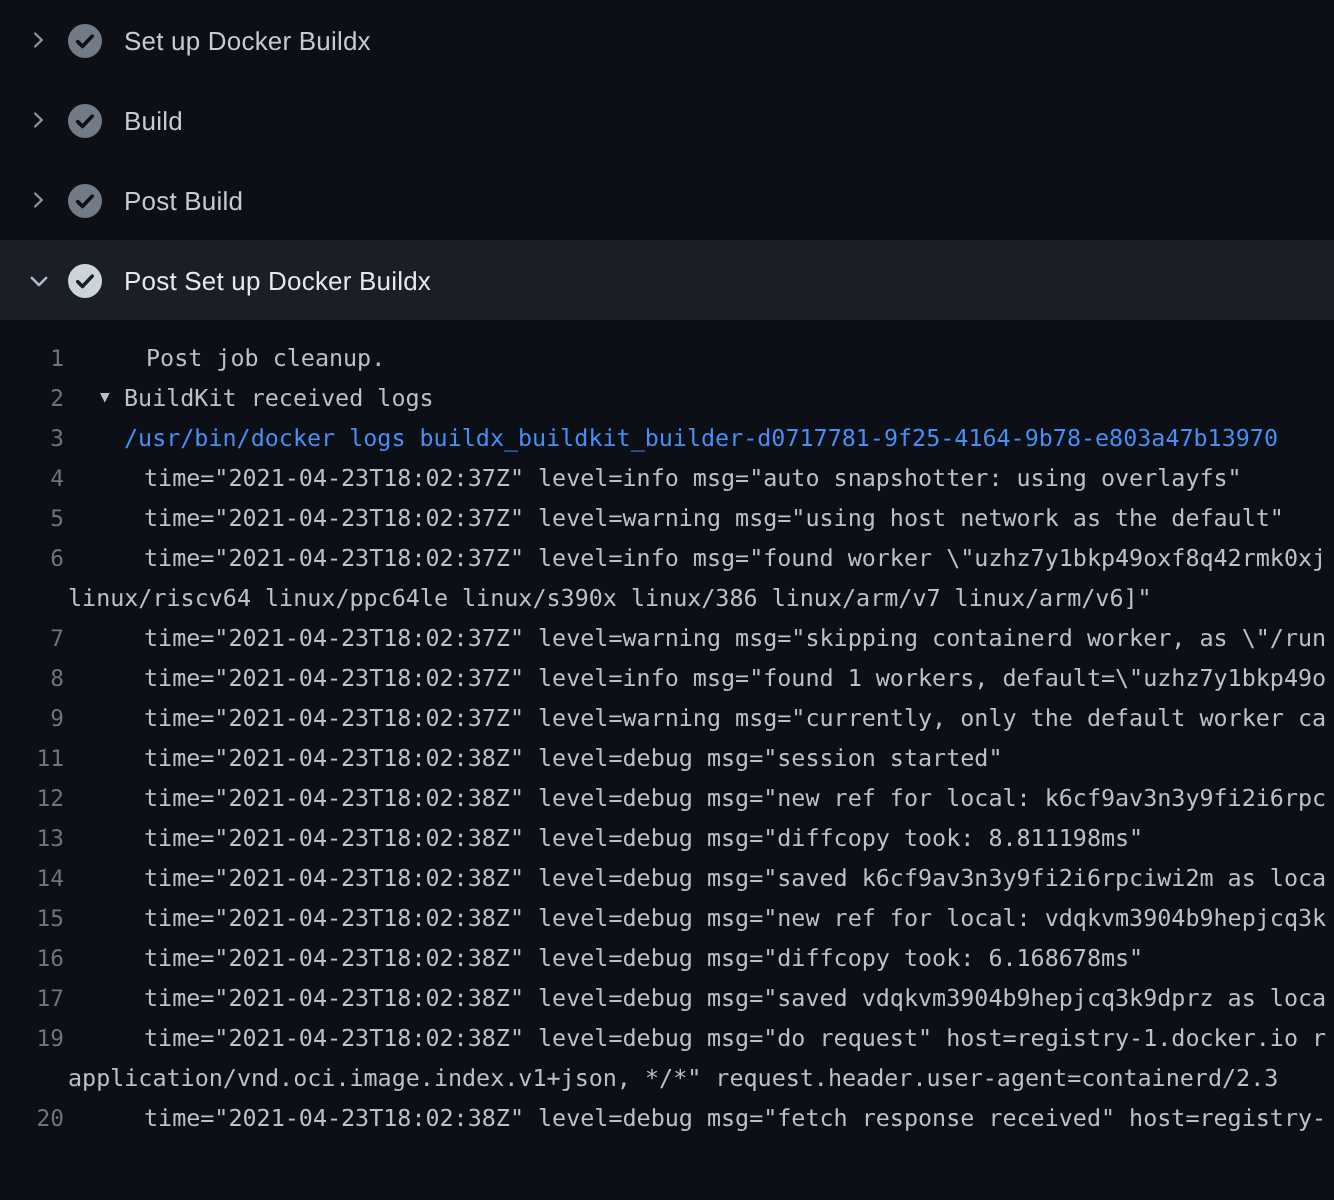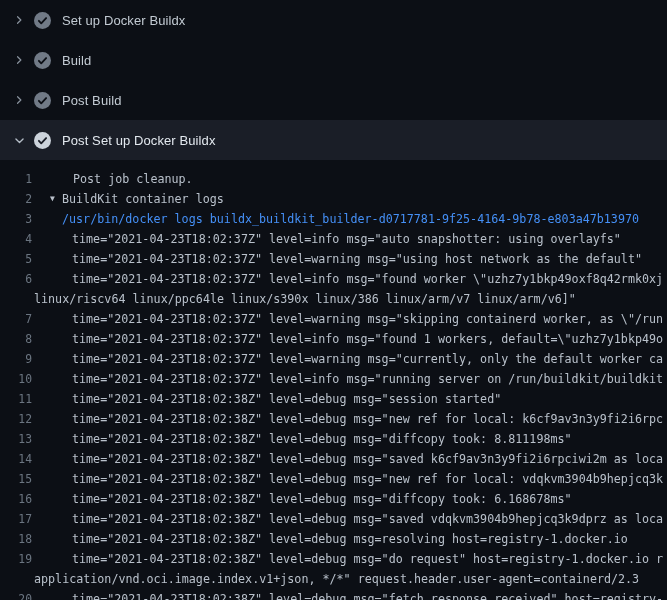--- a/index.html
+++ b/index.html
@@ -132,21 +132,21 @@
   <div id="log">
   <div class="lrow k-plain">
     <a class="num">1</a>
     
     <span class="txt">Post job cleanup.</span>
   </div>
 
   <div class="lrow k-group">
     <a class="num">2</a>
     <span class="marker">▼</span>
-    <span class="txt">BuildKit container logs</span>
+    <span class="txt">BuildKit received logs</span>
   </div>
 
   <div class="lrow k-command">
     <a class="num">3</a>
     
     <span class="txt">/usr/bin/docker logs buildx_buildkit_builder-d0717781-9f25-4164-9b78-e803a47b13970</span>
   </div>
 
   <div class="lrow k-output">
     <a class="num">4</a>
@@ -183,25 +183,20 @@
     
     <span class="txt">time="2021-04-23T18:02:37Z" level=info msg="found 1 workers, default=\"uzhz7y1bkp49o</span>
   </div>
 
   <div class="lrow k-output">
     <a class="num">9</a>
     
     <span class="txt">time="2021-04-23T18:02:37Z" level=warning msg="currently, only the default worker ca</span>
   </div>
 
-  <div class="lrow k-output">
-    <a class="num">10</a>
-    
-    <span class="txt">time="2021-04-23T18:02:37Z" level=info msg="running server on /run/buildkit/buildkit</span>
-  </div>
 
   <div class="lrow k-output">
     <a class="num">11</a>
     
     <span class="txt">time="2021-04-23T18:02:38Z" level=debug msg="session started"</span>
   </div>
 
   <div class="lrow k-output">
     <a class="num">12</a>
     
@@ -231,25 +226,20 @@
     
     <span class="txt">time="2021-04-23T18:02:38Z" level=debug msg="diffcopy took: 6.168678ms"</span>
   </div>
 
   <div class="lrow k-output">
     <a class="num">17</a>
     
     <span class="txt">time="2021-04-23T18:02:38Z" level=debug msg="saved vdqkvm3904b9hepjcq3k9dprz as loca</span>
   </div>
 
-  <div class="lrow k-output">
-    <a class="num">18</a>
-    
-    <span class="txt">time="2021-04-23T18:02:38Z" level=debug msg=resolving host=registry-1.docker.io</span>
-  </div>
 
   <div class="lrow k-output">
     <a class="num">19</a>
     
     <span class="txt">time="2021-04-23T18:02:38Z" level=debug msg="do request" host=registry-1.docker.io r</span>
   </div>
 
   <div class="lrow k-wrap">
     <a class="num"></a>
     

